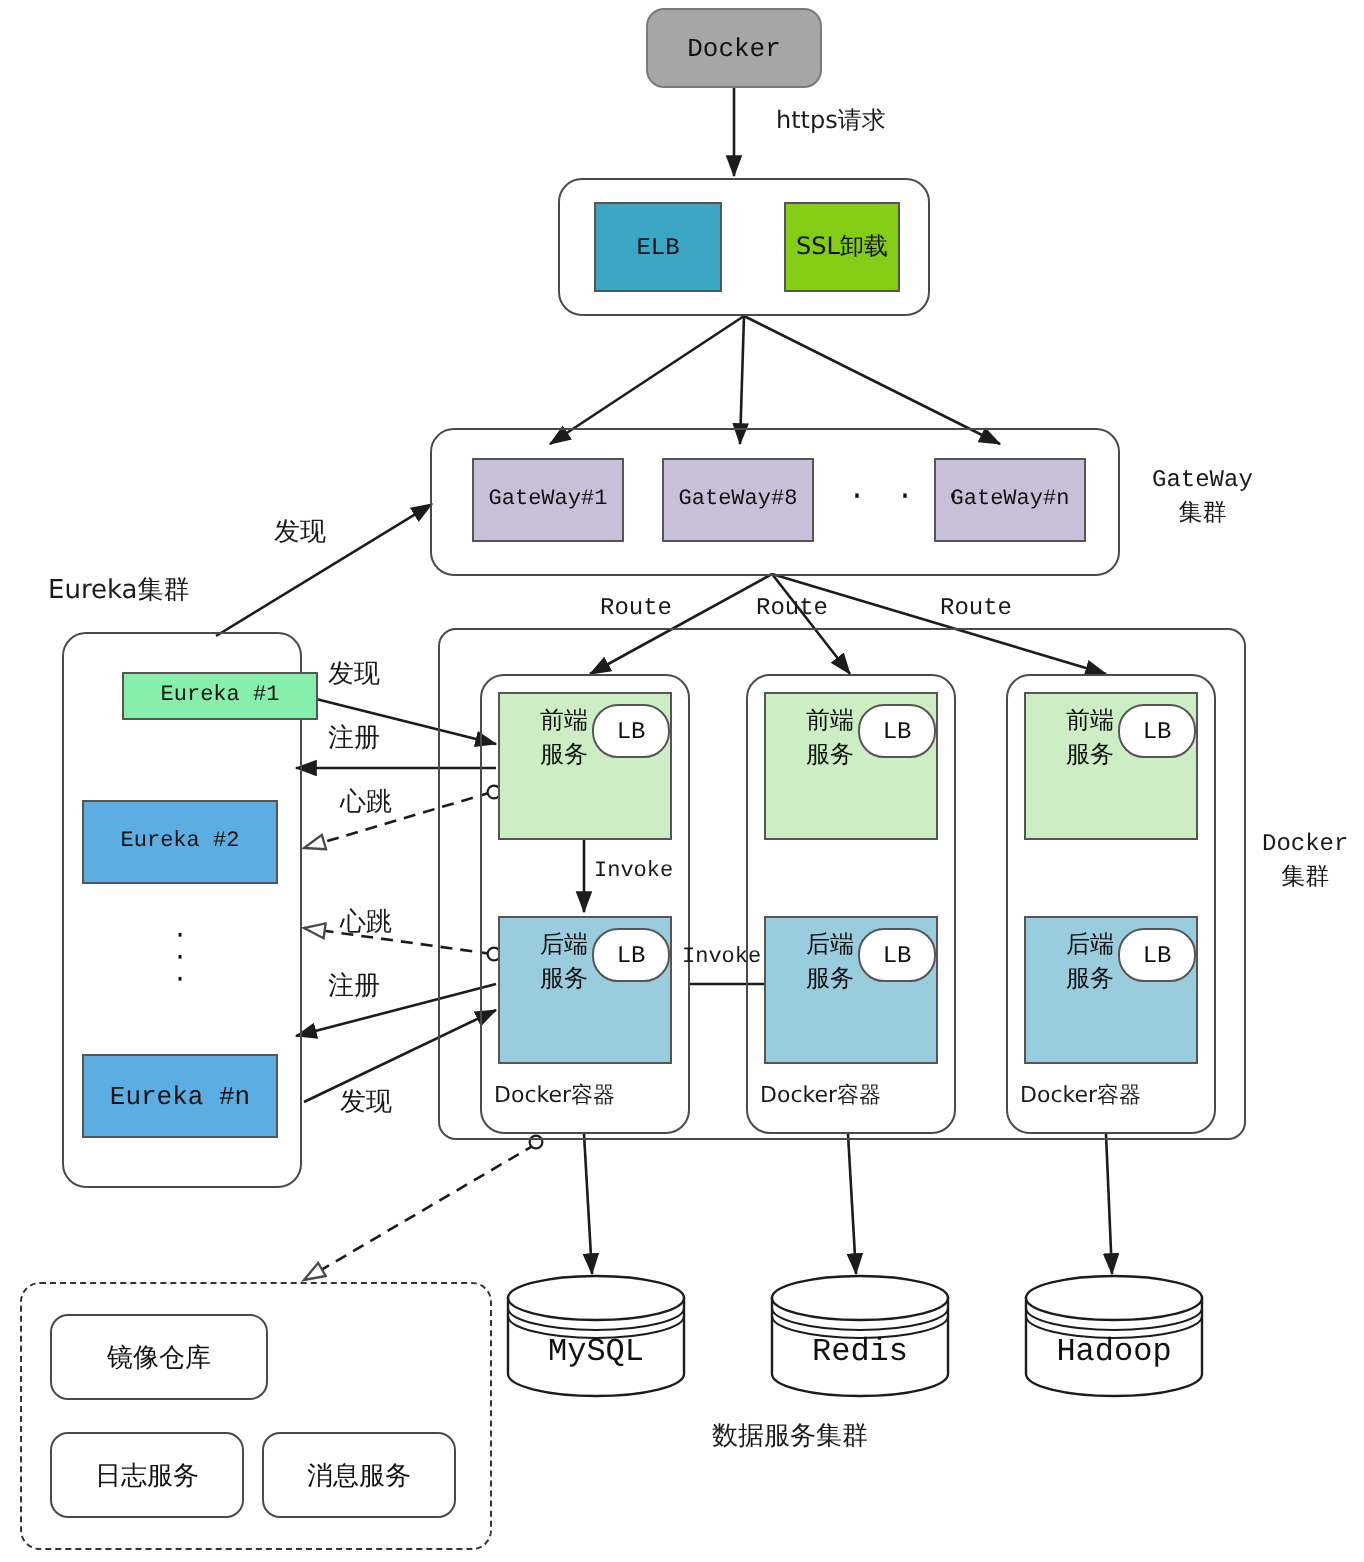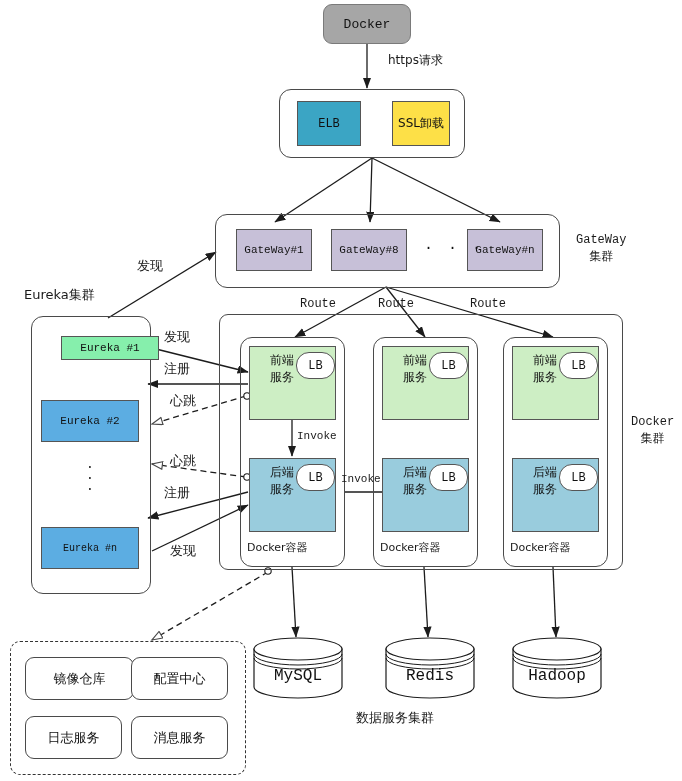--- a/index.html
+++ b/index.html
@@ -228,21 +228,21 @@
 
   <div class="node client-box" style="left:323px; top:4px; width:88px; height:40px;">
     <span>Docker</span>
   </div>
   <div class="lbl cn" style="left:388px; top:52px; font-size:12px;">https请求</div>
 
   <div class="panel" style="left:279px; top:89px; width:186px; height:69px;"></div>
   <div class="blk mono" style="left:297px; top:101px; width:64px; height:45px; background:#3ba5c4;">
     <span>ELB</span>
   </div>
-  <div class="blk cn" style="left:392px; top:101px; width:58px; height:45px; background:#fde047; line-height:1.15;">
+  <div class="blk cn" style="left:392px; top:101px; width:58px; height:45px; background:#84cc16; line-height:1.15;">
     <span>SSL卸载</span>
   </div>
 
   <div class="panel" style="left:215px; top:214px; width:345px; height:74px;"></div>
   <div class="blk mono" style="left:236px; top:229px; width:76px; height:42px; background:#c7c0d8; font-size:11px;">
     <span>GateWay#1</span>
   </div>
   <div class="blk mono" style="left:331px; top:229px; width:76px; height:42px; background:#c7c0d8; font-size:11px;">
     <span>GateWay#8</span>
   </div>
@@ -262,21 +262,21 @@
 
   <div class="lbl cn" style="left:24px; top:286px; font-size:13px;">Eureka集群</div>
   <div class="panel" style="left:31px; top:316px; width:120px; height:278px;"></div>
   <div class="blk mono" style="left:41px; top:336px; width:98px; height:24px; background:#86efac; font-size:11px;margin-left:20px;">
     <span>Eureka #1</span>
   </div>
   <div class="blk mono" style="left:41px; top:400px; width:98px; height:42px; background:#5cade2; font-size:11px;">
     <span>Eureka #2</span>
   </div>
   <div class="vdots" style="left:84px; top:462px; width:12px;">·<br>·<br>·</div>
-  <div class="blk mono" style="left:41px; top:527px; width:98px; height:42px; background:#5cade2; font-size:10px;">
+  <div class="blk mono" style="left:41px; top:527px; width:98px; height:42px; background:#5cade2; font-size:13px;">
     <span>Eureka #n</span>
   </div>
 
   <div class="lbl cn" style="left:164px; top:328px; font-size:13px;">发现</div>
   <div class="lbl cn" style="left:164px; top:360px; font-size:13px;">注册</div>
   <div class="lbl cn" style="left:170px; top:392px; font-size:13px;">心跳</div>
   <div class="lbl cn" style="left:170px; top:452px; font-size:13px;">心跳</div>
   <div class="lbl cn" style="left:164px; top:484px; font-size:13px;">注册</div>
   <div class="lbl cn" style="left:170px; top:542px; font-size:13px;">发现</div>
 
@@ -318,23 +318,20 @@
     <div class="lb-pill">LB</div>
   </div>
   <div class="lbl cn" style="left:510px; top:540px; font-size:11px;">Docker容器</div>
 
   <div class="lbl" style="left:297px; top:430px; font-size:11px;">Invoke</div>
   <div class="lbl" style="left:341px; top:473px; font-size:11px;">Invoke</div>
 
   <div class="panel-dashed" style="position:absolute; left:10px; top:641px; width:236px; height:134px; box-sizing:border-box;"></div>
   <div class="chip" style="left:25px; top:657px; width:109px; height:43px;">
     <span>镜像仓库</span>
-  </div>
-  <div class="chip" style="left:131px; top:657px; width:97px; height:43px;">
-    <span>配置中心</span>
   </div>
   <div class="chip" style="left:25px; top:716px; width:97px; height:43px;">
     <span>日志服务</span>
   </div>
   <div class="chip" style="left:131px; top:716px; width:97px; height:43px;">
     <span>消息服务</span>
   </div>
 
   <div class="cyl" style="left:252px; top:637px;">
     <svg width="92" height="62" viewBox="0 0 92 62">

